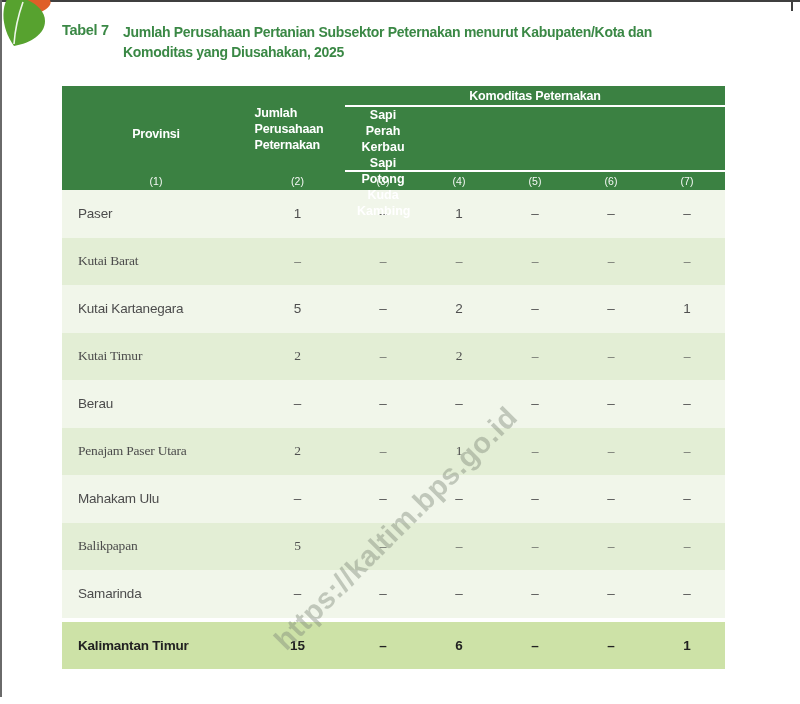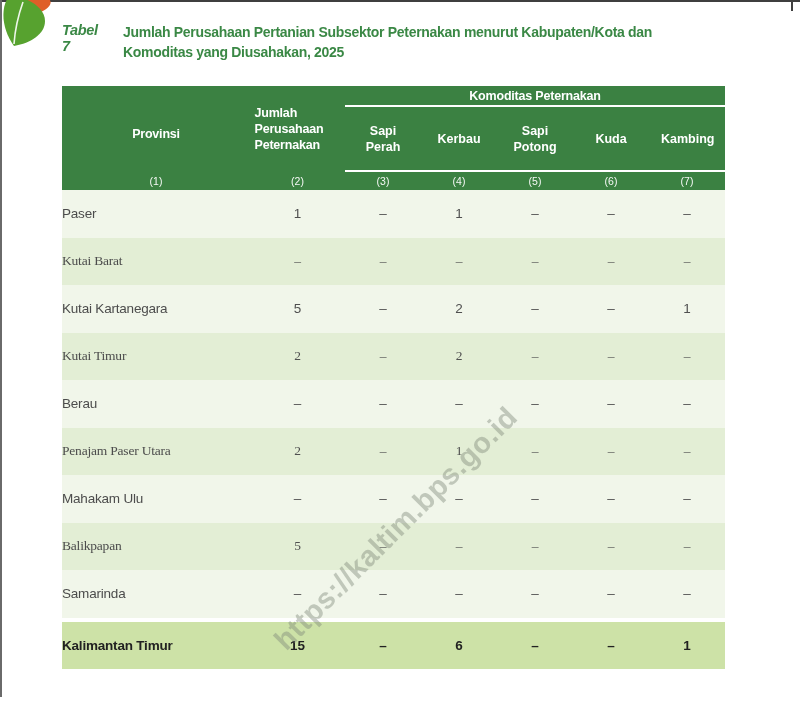--- a/index.html
+++ b/index.html
@@ -10,47 +10,47 @@
   
   .edge-top{position:absolute;left:0;top:0;width:800px;height:2px;background:#3f3f3f;}
   .edge-left{position:absolute;left:0;top:0;width:2px;height:697px;background:#6a6a6a;}
   .edge-right-stub{position:absolute;left:791px;top:0;width:2px;height:11px;background:#3f3f3f;}
 
   
   .leaf-wrap{position:absolute;left:0;top:0;width:60px;height:52px;overflow:hidden;}
 
   
   .title-block{position:absolute;left:62px;top:22px;display:flex;color:#3A8845;}
-  .title-label{font-size:14.5px;font-weight:bold;width:47px;margin-right:14px;letter-spacing:-0.3px;font-style:italic;}
+  .title-label{font-size:14.5px;font-weight:bold;width:47px;margin-right:14px;letter-spacing:-0.3px;}
   .title-text{font-size:14px;font-weight:bold;line-height:20px;letter-spacing:-0.3px;max-width:610px;}
 
   
   .table{position:absolute;left:62px;top:86px;width:663px;}
   .thead{position:relative;height:104px;background:#3B8142;color:#ffffff;}
   .hcell{position:absolute;display:flex;align-items:center;justify-content:center;text-align:left;
          font-weight:bold;font-size:12.5px;letter-spacing:-0.2px;line-height:16px;}
   .h-provinsi{left:0;top:5px;width:188px;height:86px;}
   .h-jumlah{left:188px;top:0;width:95px;height:86px;}
   .h-jumlah span{display:block;width:86px;}
   .h-group{left:283px;top:0;width:380px;height:19px;}
   .h-line{position:absolute;left:283px;width:380px;height:2px;background:#ffffff;}
   .h-line.l1{top:19px;}
   .h-line.l2{top:84px;}
-  .h-commodities{position:absolute;left:283px;top:21px;width:380px;height:63px;display:flex;}
+  .h-commodities{position:absolute;left:283px;top:21px;width:380px;height:63px;display:flex;flex-direction:column;}
   .h-com{width:76px;display:flex;align-items:center;justify-content:center;text-align:center;
          font-weight:bold;font-size:12.5px;line-height:16px;}
   .h-com span{display:block;max-width:52px;}
   .h-numbers{position:absolute;left:0;top:86px;width:663px;height:18px;
              display:grid;grid-template-columns:188px 95px repeat(5,76px);}
   .h-num{display:flex;align-items:center;justify-content:center;font-size:10.5px;font-weight:400;opacity:.95;}
 
   .tbody .row{display:grid;grid-template-columns:188px 95px repeat(5,76px);height:47.5px;align-items:center;}
   .row.light{background:#F1F6EA;}
   .row.alt{background:#E3EED5;font-family:Liberation Serif, serif;}
-  .cell-name{font-size:13.5px;color:#4C4C4C;letter-spacing:-0.2px;}
+  .cell-name{padding-left:16px;font-size:13.5px;color:#4C4C4C;letter-spacing:-0.2px;}
   .cell-val{text-align:center;font-size:13.5px;color:#4F4F4F;}
   .row-gap{height:4px;background:#ffffff;}
   .row.total{background:#CDE2A7;height:47px;}
   .row.total .cell-name{font-weight:bold;color:#222222;}
   .row.total .cell-val{font-weight:bold;color:#222222;}
 
   
   .watermark{
     position:absolute;left:225px;top:497px;width:372px;
     transform:rotate(-45deg);transform-origin:center center;

